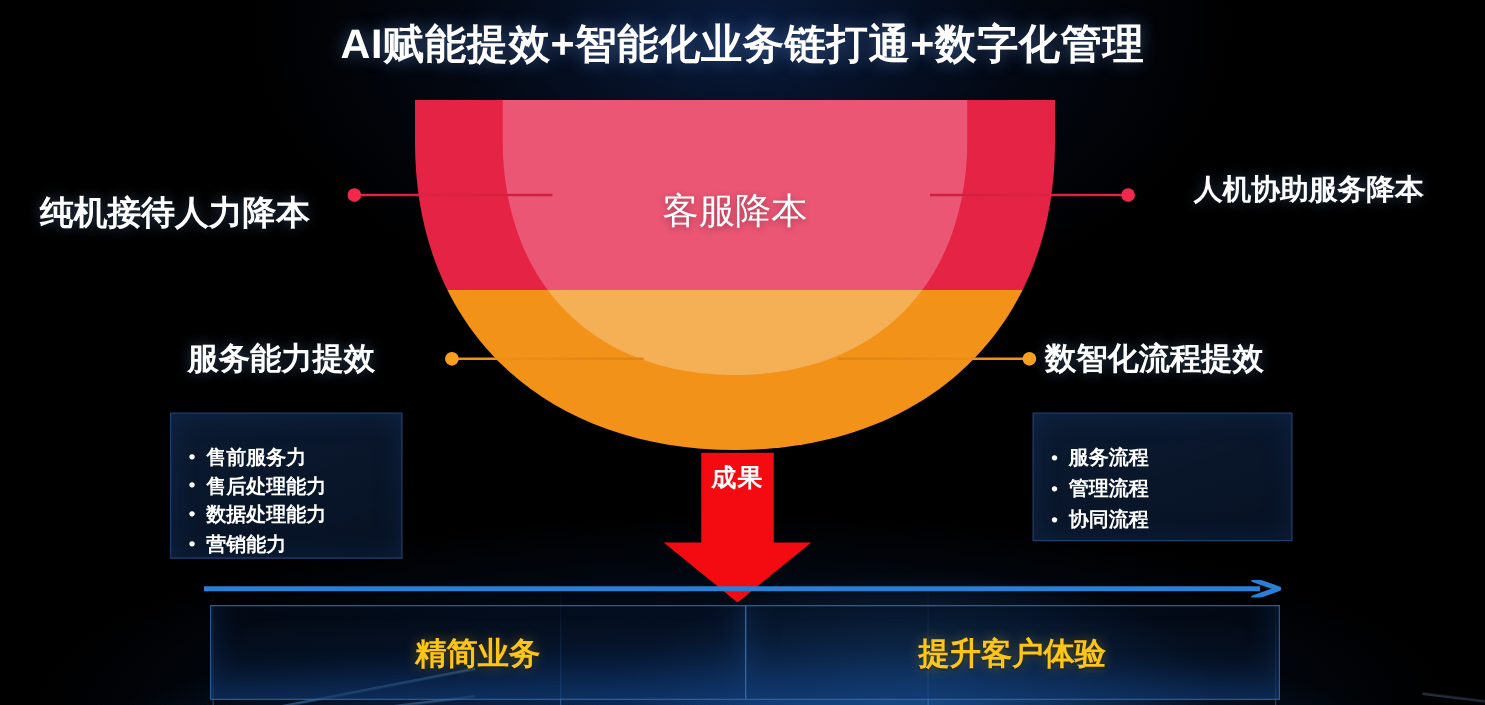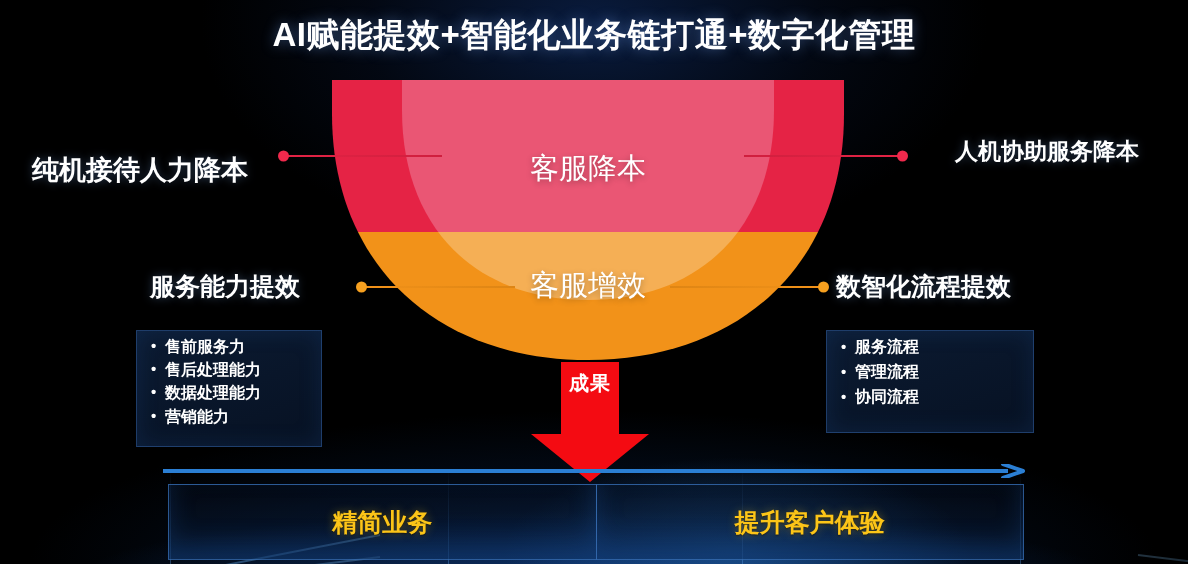--- a/index.html
+++ b/index.html
@@ -74,21 +74,21 @@
     position:absolute; color:#fff; font-weight:bold; white-space:nowrap;
     text-shadow:0 0 10px rgba(130,180,255,.35);
   }
   #label-top-left   { left:32px;  top:136px; font-size:27px;margin-top:16px; }
   #label-top-right  { left:955px; top:136px; font-size:23px; }
   #label-mid-left   { left:150px; top:270px; font-size:25px; }
   #label-mid-right  { left:836px; top:270px; font-size:25px; }
 
   
   .bullet-box {
-    position:absolute; padding:4px 16px 12px 14px;
+    position:absolute; padding:24px 16px 12px 14px;
     background:linear-gradient(160deg, rgba(12,28,52,.96) 0%, rgba(7,18,36,.96) 100%);
     border:1px solid rgba(50,95,160,.55);
     box-shadow:inset 0 0 22px rgba(30,80,150,.22);
   }
   #bullets-left  { left:136px; top:330px; width:186px; height:117px; }
   #bullets-right { left:826px; top:330px; width:208px; height:103px; }
   .bullet-box ul { list-style:none; }
   .bullet-box li {
     color:#fff; font-size:16px; font-weight:bold; line-height:1.45;
     position:relative; padding-left:14px; white-space:nowrap;
@@ -154,21 +154,20 @@
       <rect x="0" y="0" width="556" height="158" fill="#e52345"></rect>
       <rect x="0" y="158" width="556" height="142" fill="#f29219"></rect>
     </g>
 
     <g clip-path="url(#funnelInnerClip)">
       <rect x="0" y="0" width="556" height="158" fill="#ea5674"></rect>
       <rect x="0" y="158" width="556" height="142" fill="#f5af55"></rect>
     </g>
   </svg>
   <div class="funnel-label" id="funnel-label-0">客服降本</div>
-  <div class="funnel-label" id="funnel-label-1">客服增效</div>
 </div>
 
 <div class="conn" id="conn-l1">
     <span class="dot"></span>
   </div>
 <div class="conn" id="conn-r1">
     <span class="dot"></span>
   </div>
 <div class="conn" id="conn-l2">
     <span class="dot"></span>

